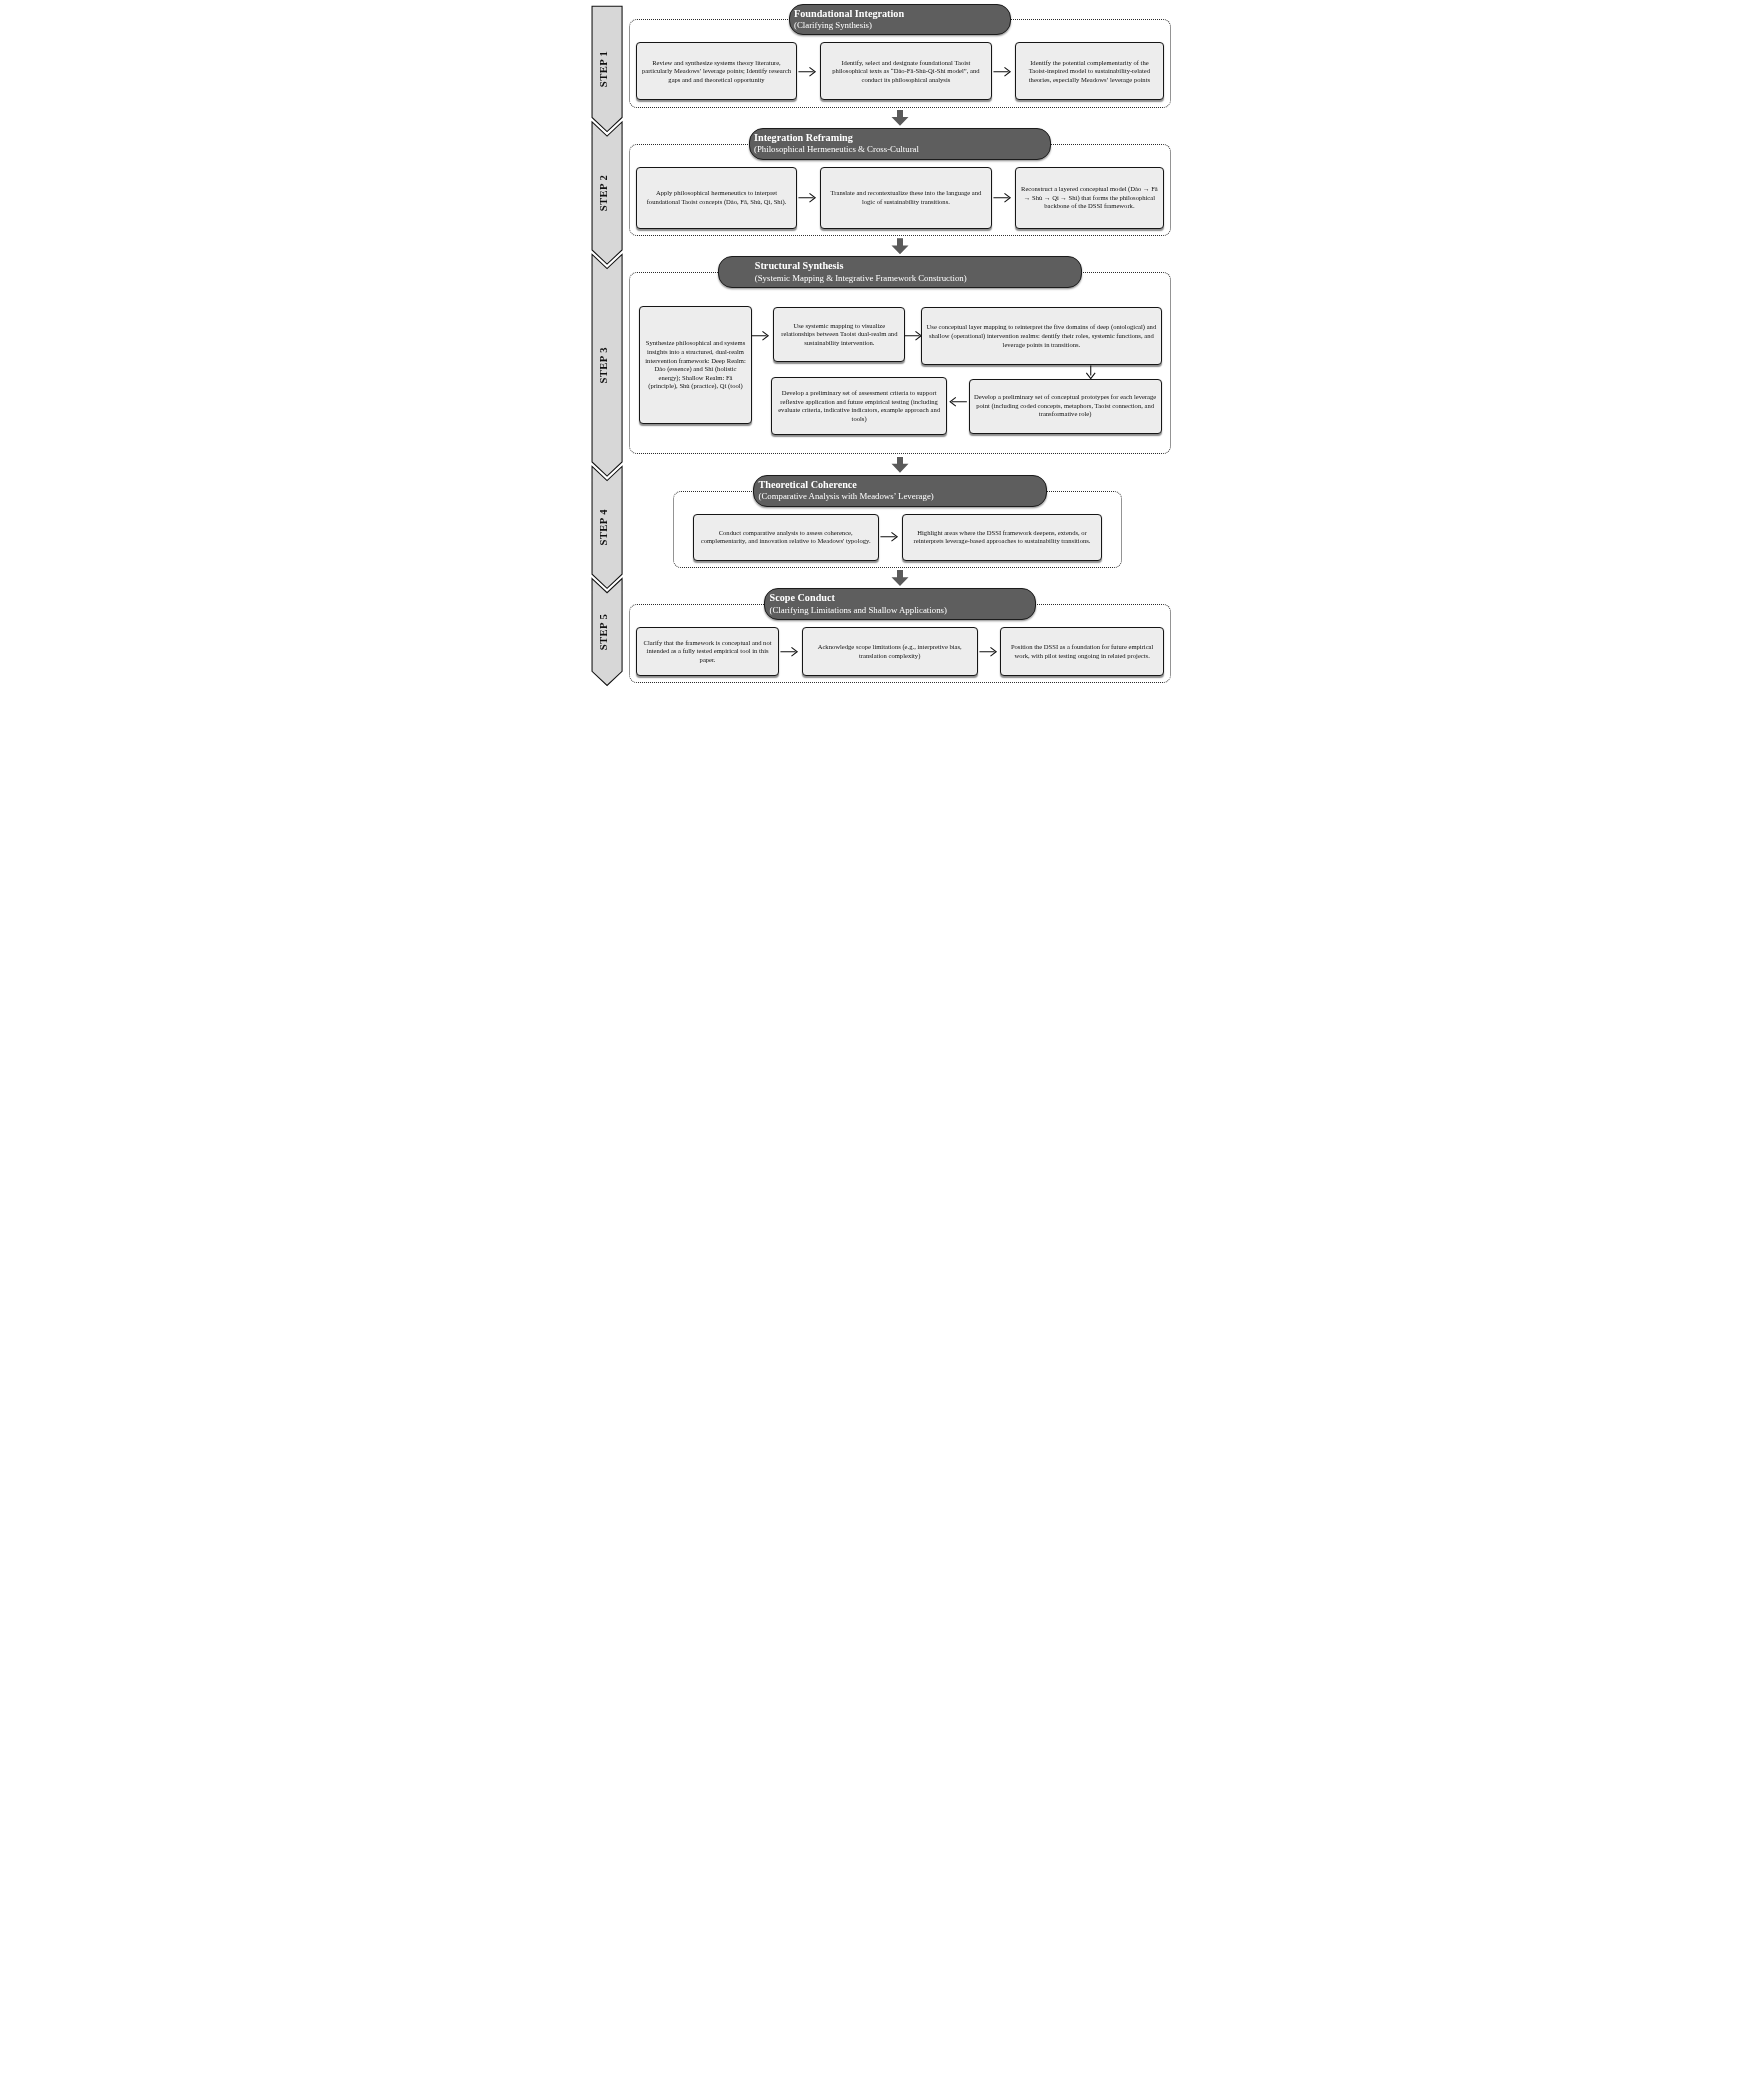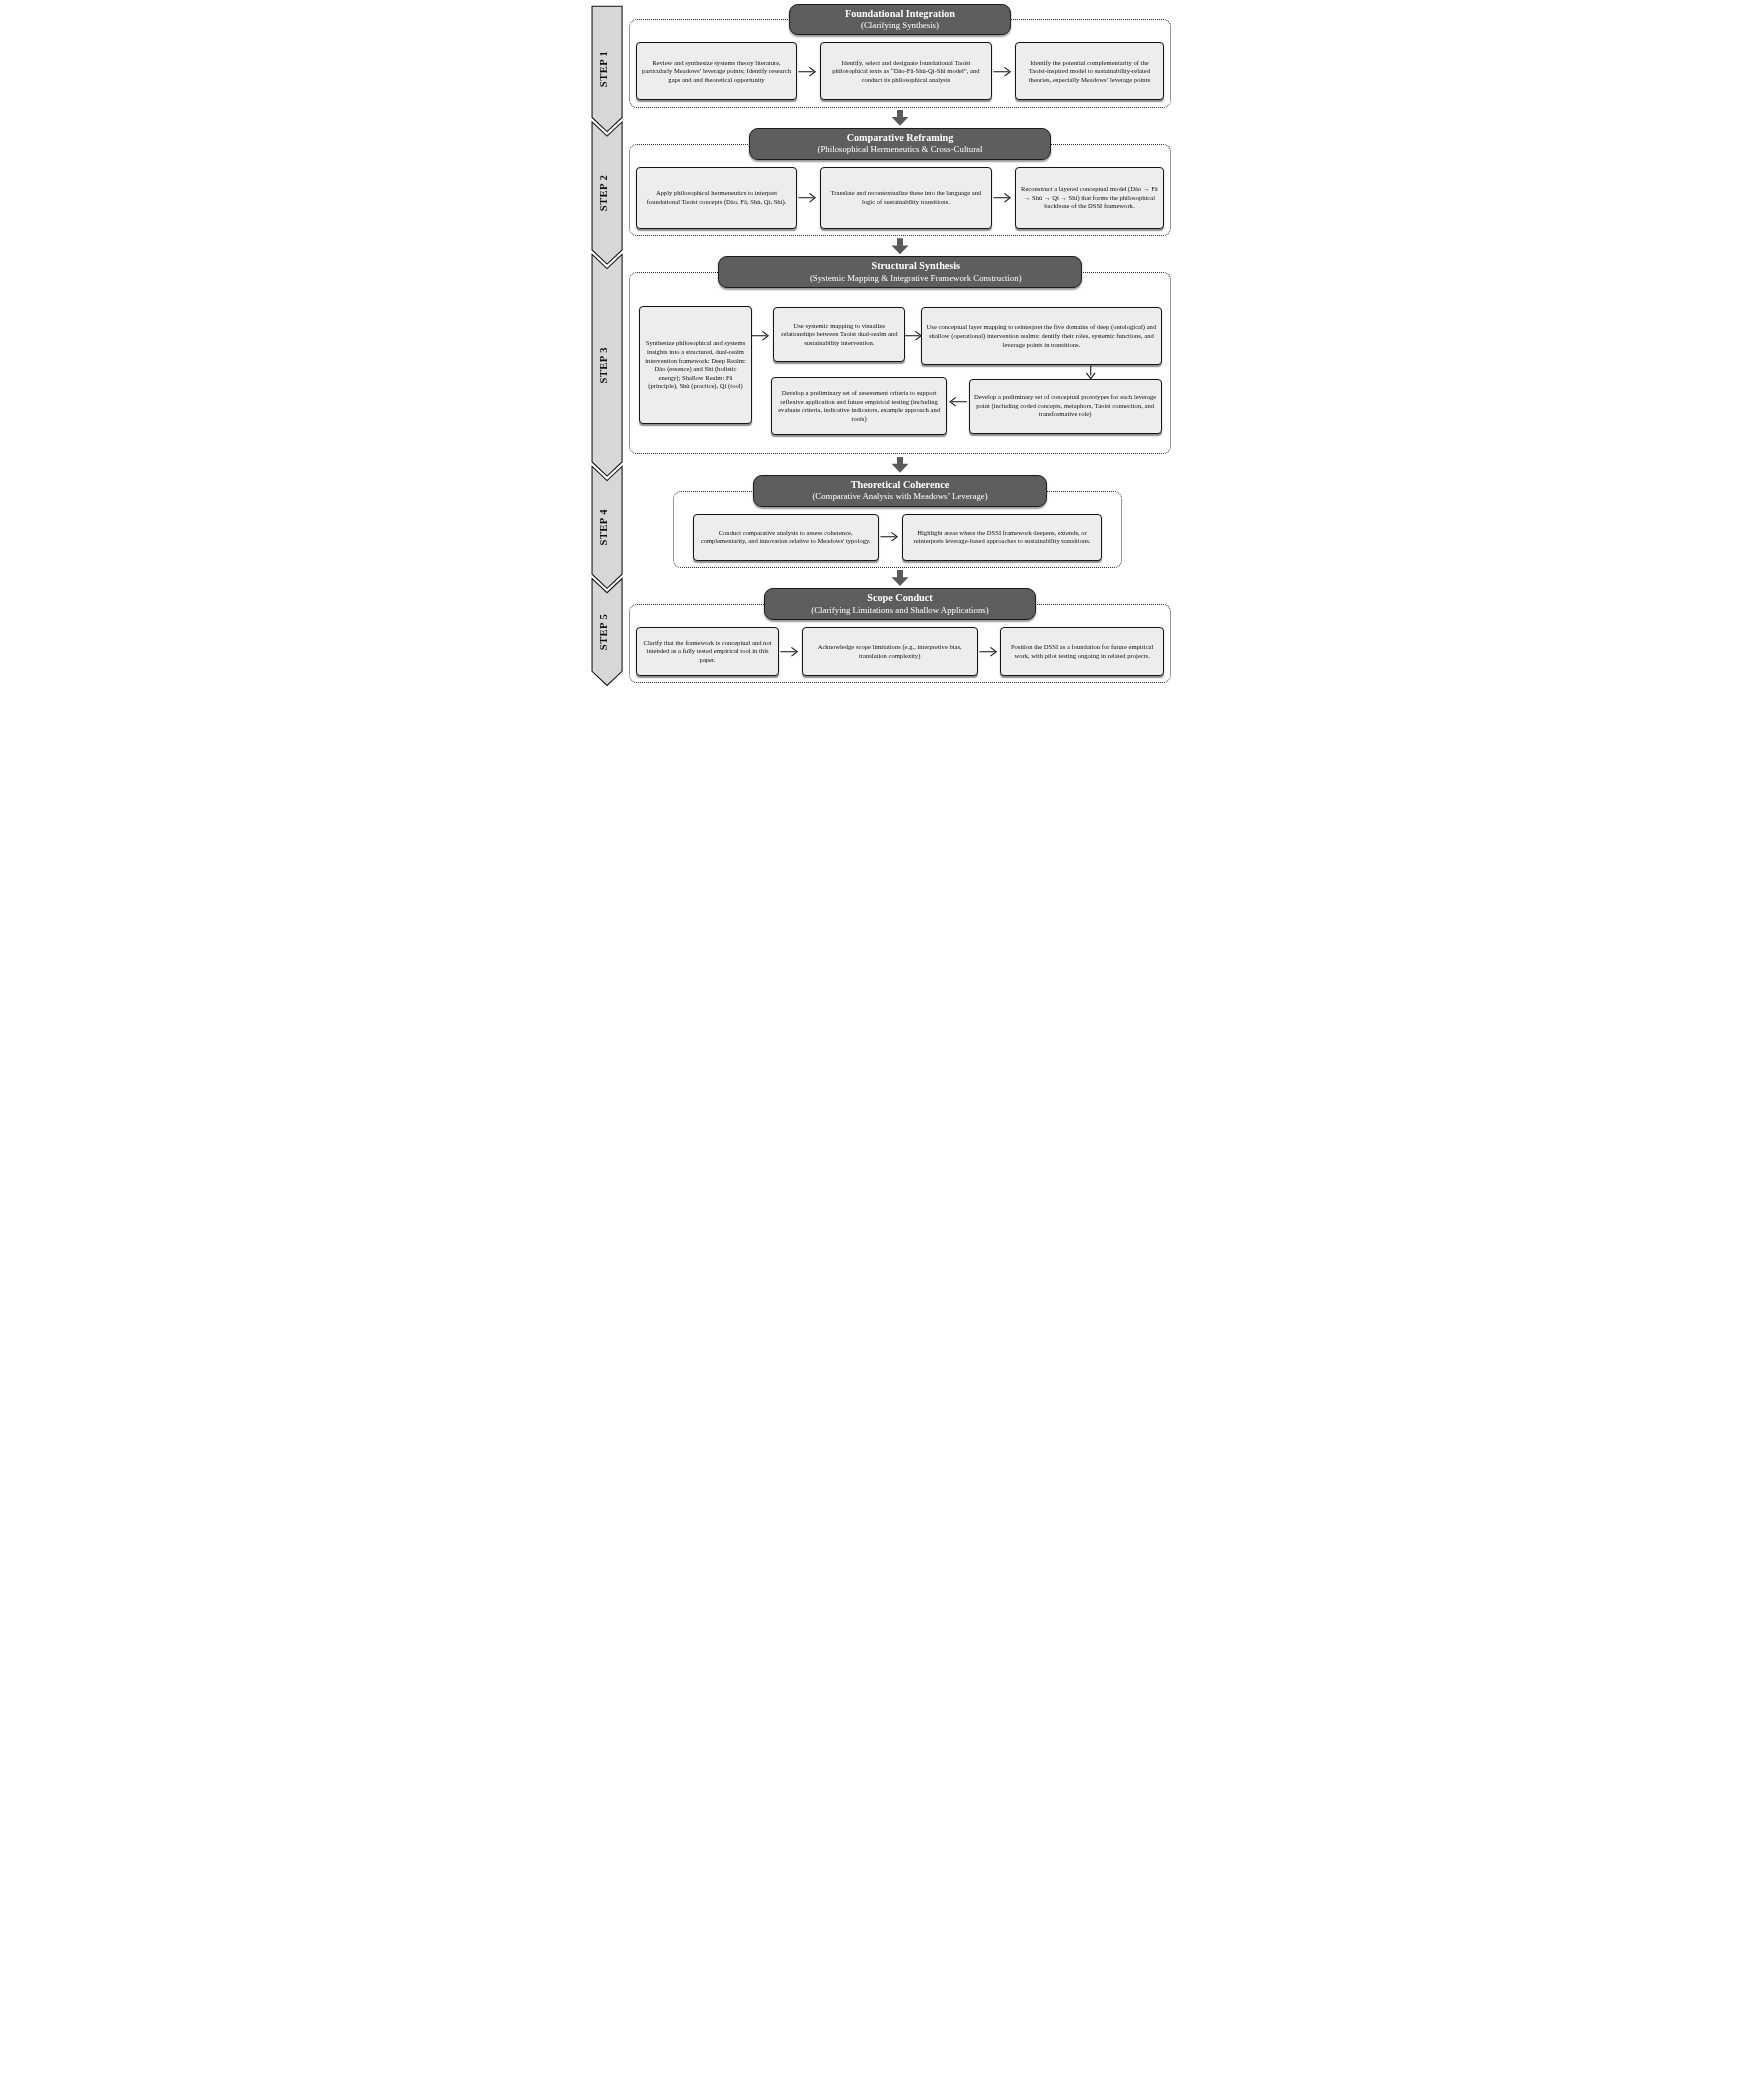--- a/index.html
+++ b/index.html
@@ -2,22 +2,22 @@
 <html style="font-size:7px"><head>
 <meta charset="utf-8">
 <style>
   html,body{margin:0;padding:0;background:#ffffff;}
   body{font-family:"Liberation Serif","DejaVu Serif",serif;color:#111;}
   .page{position:relative;width:588px;height:705px;margin:0 auto;background:#fff;overflow:hidden;}
   .rail{position:absolute;left:4.4px;top:0;}
   .rail text{font-family:"Liberation Serif","DejaVu Serif",serif;font-weight:bold;font-size:24px;letter-spacing:1px;fill:#111;}
   .flow{position:absolute;left:42px;top:0;width:542px;}
   .step{position:relative;}
-  .hdr{position:relative;z-index:3;margin:0 auto;background:#5e5e5e;color:#fff;text-align:center;
-       border:0.9px solid #1c1c1c;border-radius:9px;padding:3.1px 4.4px 4px;box-shadow:0 1.3px 1.8px rgba(0,0,0,.4);}
+  .hdr{position:relative;z-index:3;margin:0 auto;background:#5e5e5e;color:#fff;text-align:left;
+       border:0.9px solid #1c1c1c;border-radius:14px;padding:3.1px 4.4px 4px;box-shadow:0 1.3px 1.8px rgba(0,0,0,.4);}
   .hdr .t{font-weight:bold;font-size:10.2px;line-height:1.2;}
   .hdr .s{font-size:8.8px;line-height:1.2;}
   .dashed{position:relative;z-index:1;margin-top:-16px;border:1.1px dotted #2b2b2b;border-radius:8px;
           padding:22px 6.2px 6.2px;background:#fff;}
   .row{display:flex;align-items:stretch;}
   .box{background:#ededed;border:0.9px solid #161616;border-radius:4px;box-shadow:0 1.3px 1.3px rgba(0,0,0,.45);
        display:flex;align-items:center;justify-content:center;text-align:center;
        font-size:6.6px;line-height:1.3;padding:3.5px 4.4px;box-sizing:border-box;}
   .arr{flex:0 0 auto;align-self:center;margin:0 1.3px;}
   .bigarrow{width:17.7px;height:16px;margin:2.2px auto 2.2px;background:#5a5a5a;
@@ -90,21 +90,21 @@
           </span>
           <div class="box f35">Identify the potential complementarity of the Taoist-inspired model to sustainability-related theories, especially Meadows’ leverage points</div>
         </div>
       </div>
     </div>
 
     <div class="bigarrow"></div>
 
     <div class="step s2">
       <div class="hdr">
-        <div class="t">Comparative Reframing</div>
+        <div class="t">Integration Reframing</div>
         <div class="s">(Philosophical Hermeneutics &amp; Cross-Cultural</div>
       </div>
       <div class="dashed">
         <div class="row">
           <div class="box f38">Apply philosophical hermeneutics to interpret foundational Taoist concepts (Dào, Fǎ, Shù, Qì, Shì).</div>
           <span class="arr">
             <svg class="thin" width="20.3" height="11.5" viewBox="0 0 46 26">
                 <path d="M1 13 H35 M26 3 L39 13 L26 23" stroke="#111" stroke-width="2.4" fill="none"></path>
               </svg>
           </span>

